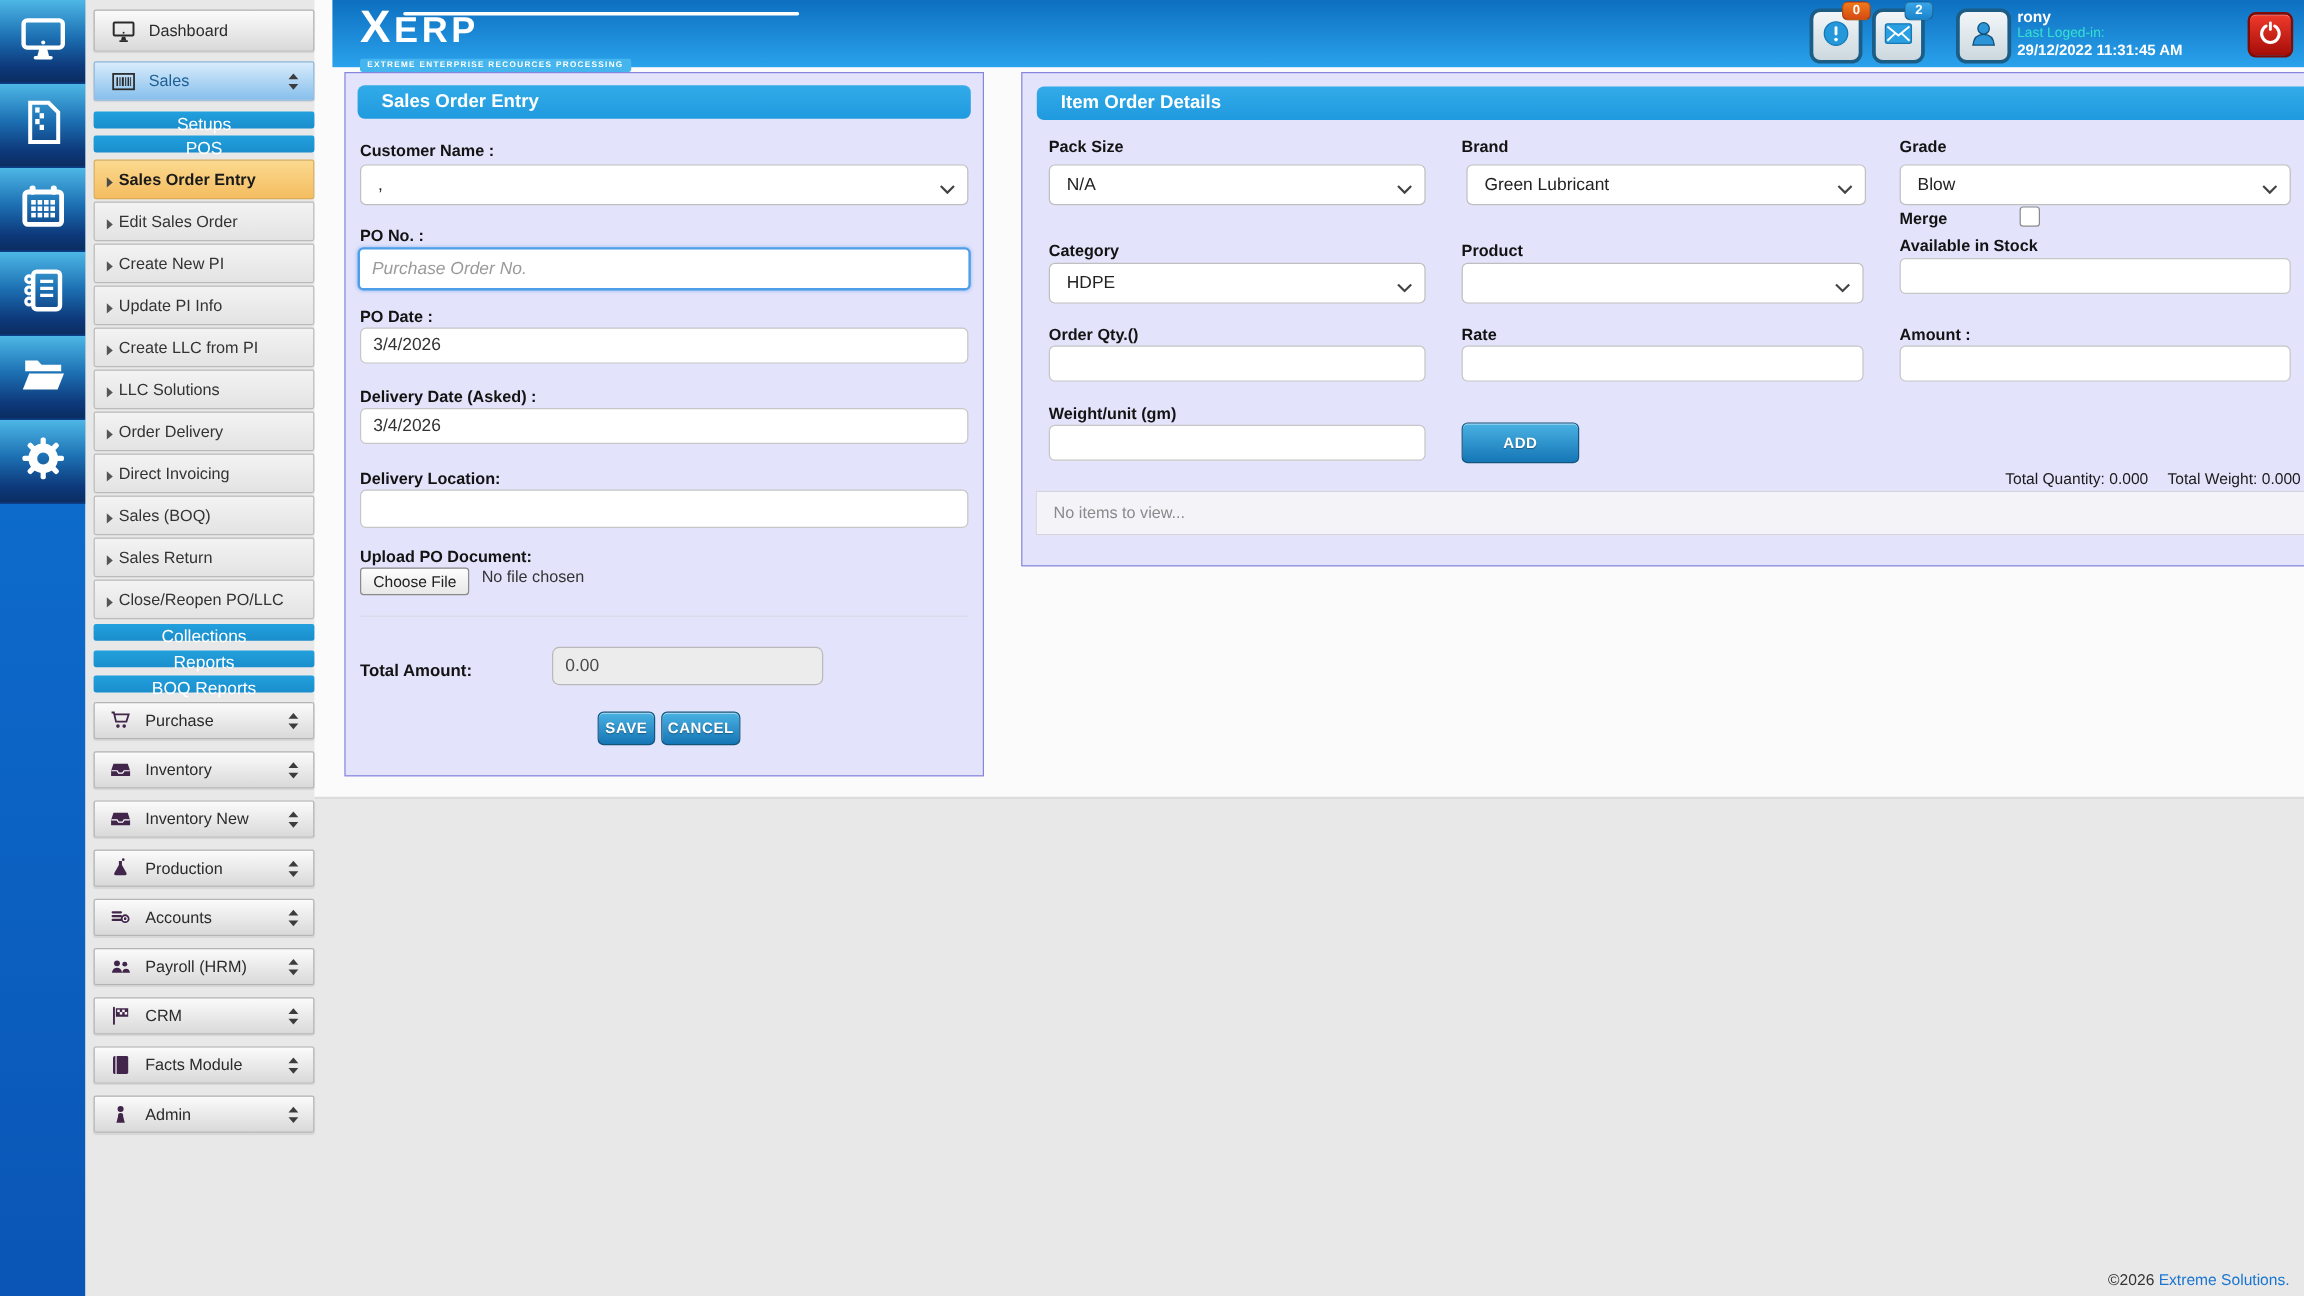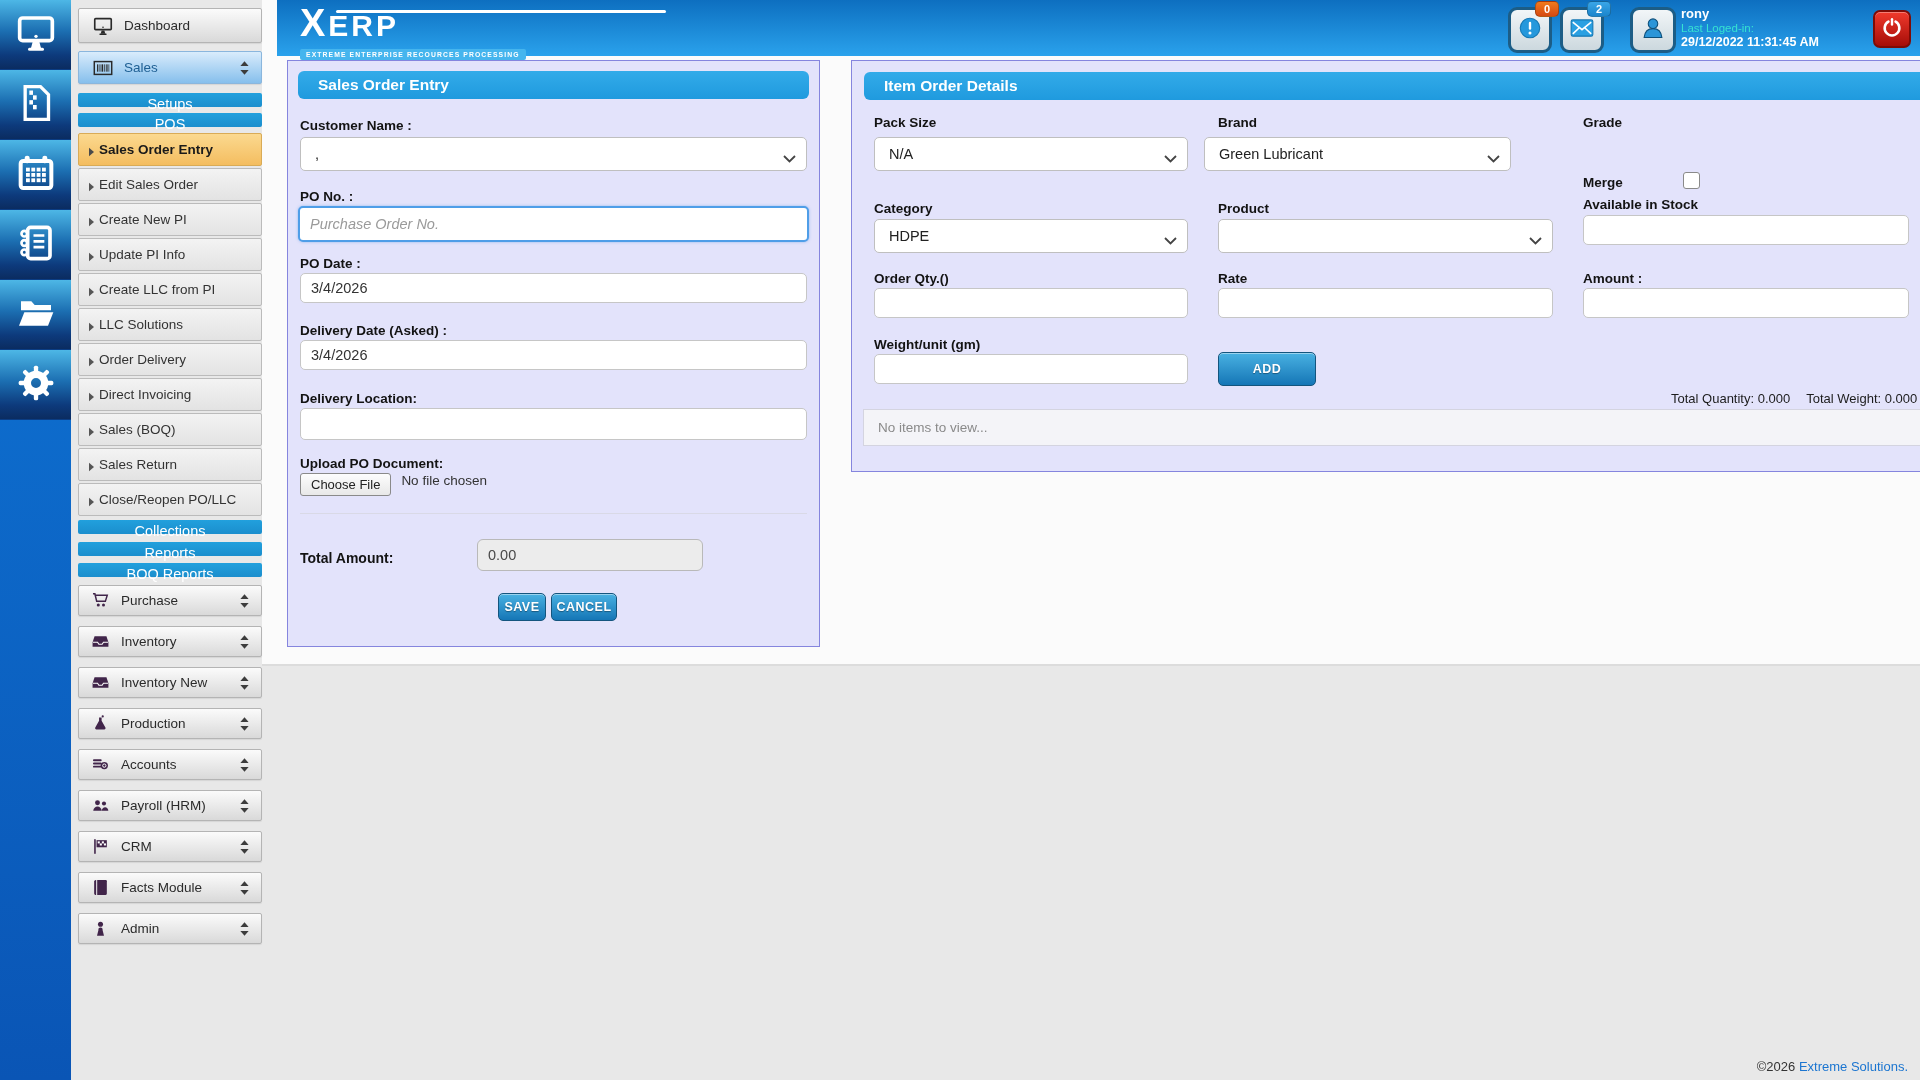--- a/index.html
+++ b/index.html
@@ -468,46 +468,52 @@
 
   <div class="flabel" style="left:12px;top:395px">Upload PO Document:</div>
   <div class="choosefile" style="left:12px;top:412px">
     <span class="cf-btn">Choose File</span>
     <span class="cf-text">No file chosen</span>
   </div>
 
   <div class="divider" style="left:12px;top:452px;width:507px"></div>
 
   <div class="flabel" style="left:12px;top:489px;font-size:14px">Total Amount:</div>
-  <input class="finput disabled" style="left: 172px; top: 478px; width: 226px; height: 32px; border-radius: 6px; margin-left: 17px;" disabled="" value="0.00">
+  <input class="finput disabled" style="left: 172px; top: 478px; width: 226px; height: 32px; border-radius: 6px;" disabled="" value="0.00">
 
   <div class="btn" style="left:210px;top:532px;width:46px;height:26px">SAVE</div>
   <div class="btn" style="left:263px;top:532px;width:64px;height:26px">CANCEL</div>
 </div>
 
 <div class="panel" style="left:851px;top:60px;width:1085px;height:410px">
   <div class="phead" style="left:12px;top:11px;width:1062px">Item Order Details</div>
 
   <div class="flabel" style="left:22px;top:54px">Pack Size</div>
   <div class="fselect" style="left:22px;top:76px;width:314px;height:34px">
     <span>N/A</span>
     <span class="chev"><svg width="13" height="8" viewBox="0 0 13 8">
           <path d="M1 1l5.5 5.5L12 1" stroke="#444" stroke-width="1.8" fill="none"></path>
         </svg></span>
   </div>
 
   <div class="flabel" style="left:366px;top:54px">Brand</div>
-  <div class="fselect" style="left:352px;top:76px;width:307px;height:34px">
+  <div class="fselect" style="left:370px;top:76px;width:333px;height:34px">
     <span>Green Lubricant</span>
     <span class="chev"><svg width="13" height="8" viewBox="0 0 13 8">
           <path d="M1 1l5.5 5.5L12 1" stroke="#444" stroke-width="1.8" fill="none"></path>
         </svg></span>
   </div>
 
   <div class="flabel" style="left:731px;top:54px">Grade</div>
+  <div class="fselect" style="left:731px;top:76px;width:326px;height:34px">
+    <span>Blow</span>
+    <span class="chev"><svg width="13" height="8" viewBox="0 0 13 8">
+          <path d="M1 1l5.5 5.5L12 1" stroke="#444" stroke-width="1.8" fill="none"></path>
+        </svg></span>
+  </div>
 
   <div class="flabel" style="left:731px;top:114px">Merge</div>
   <input type="checkbox" class="mergebox" style="left: 831px; top: 111px;">
 
   <div class="flabel" style="left:731px;top:136px">Available in Stock</div>
   <input class="finput" style="left: 731px; top: 154px; width: 326px; height: 30px;" value="">
 
   <div class="flabel" style="left:22px;top:140px">Category</div>
   <div class="fselect" style="left:22px;top:158px;width:314px;height:34px">
     <span>HDPE</span>

